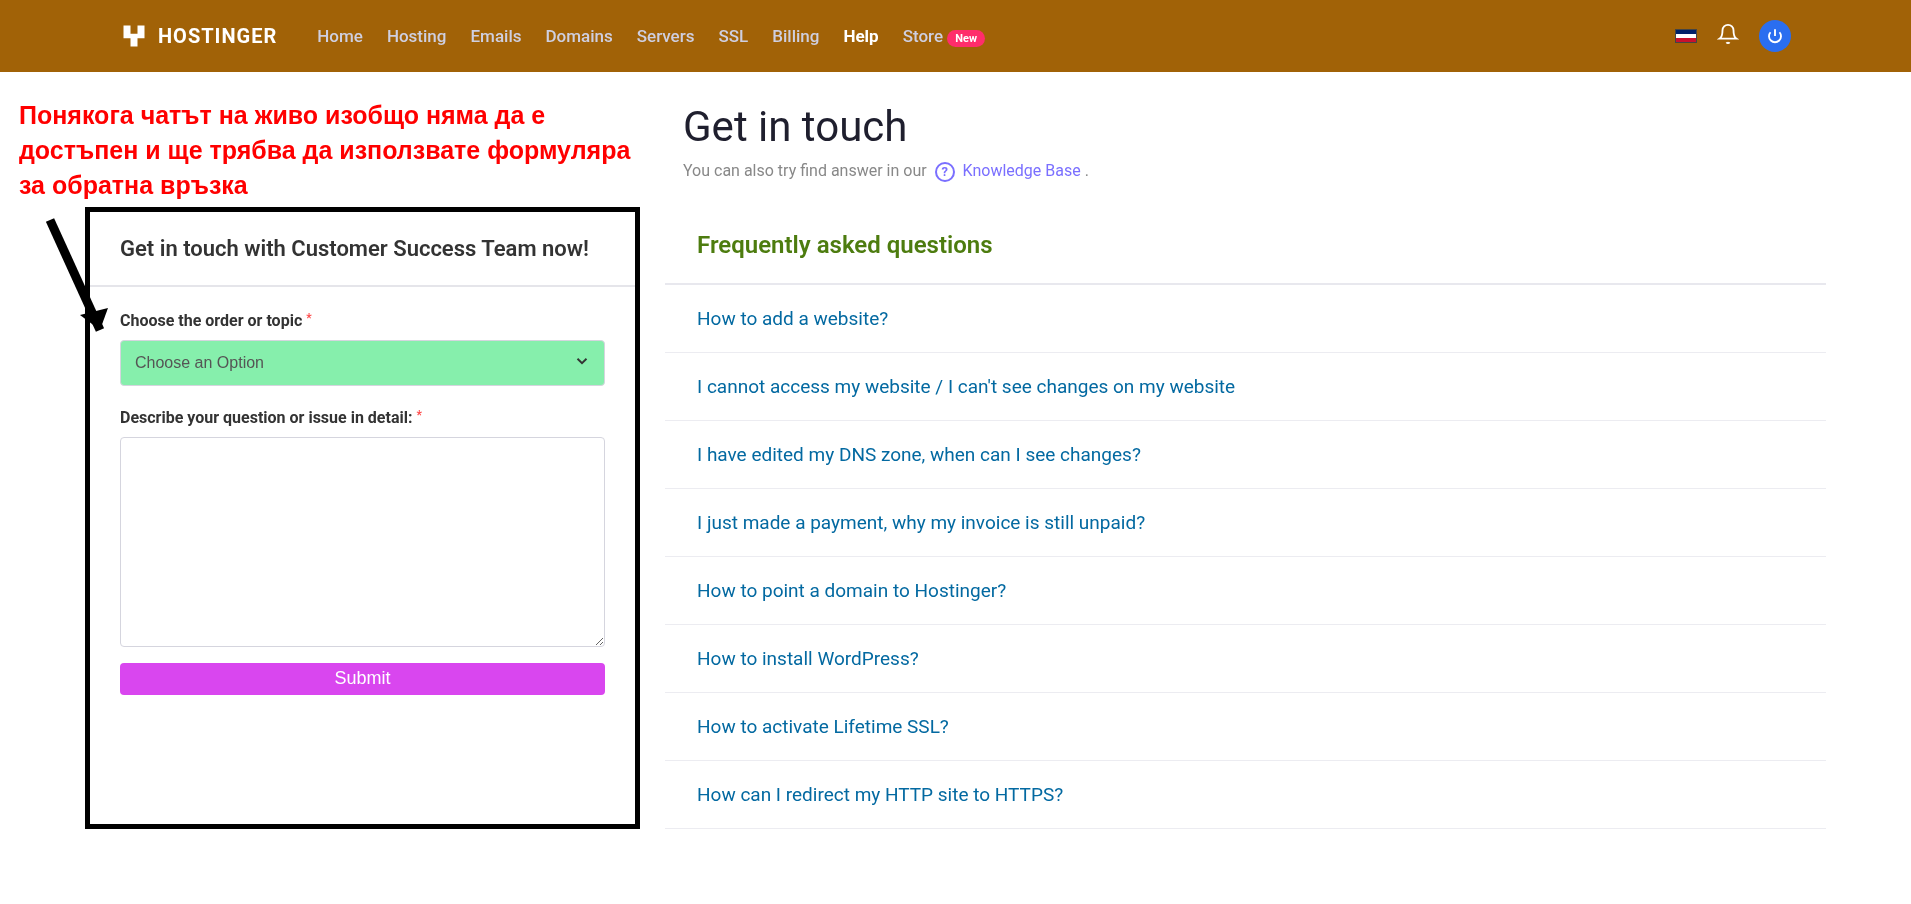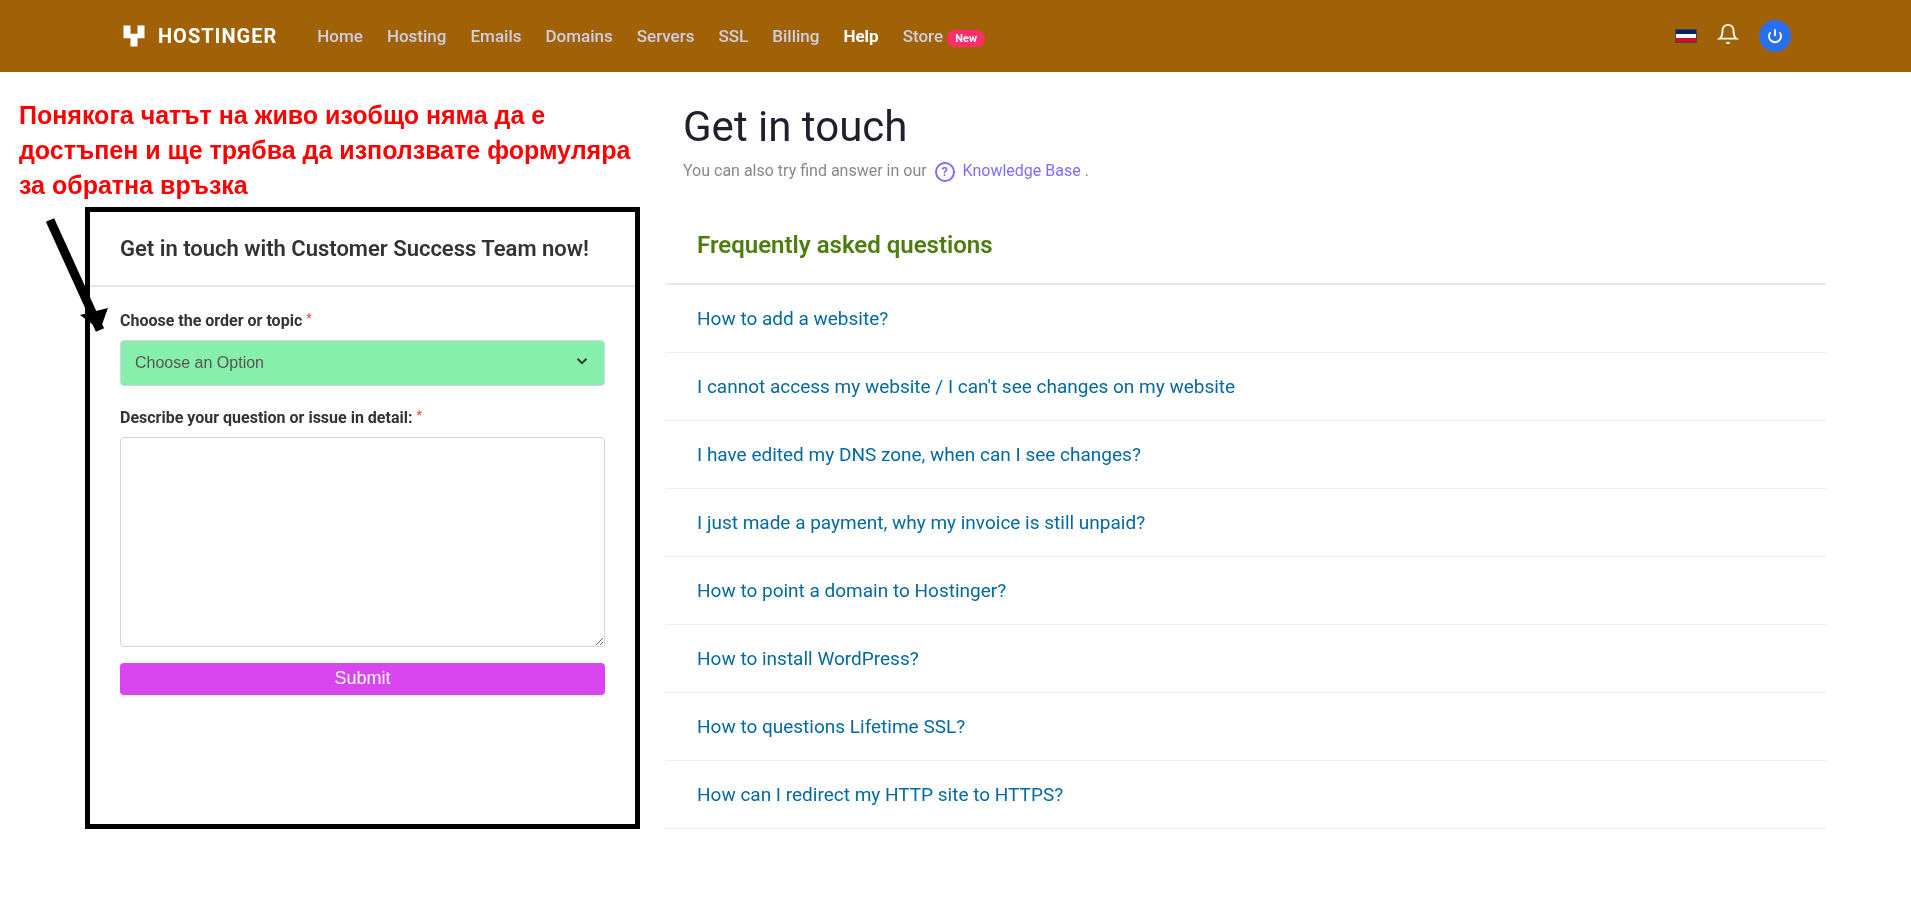--- a/index.html
+++ b/index.html
@@ -131,18 +131,18 @@
 
   <div class="faq-card">
     <div class="faq-header">Frequently asked questions</div>
     <div class="faq-list">
       <div class="faq-item">How to add a website?</div>
       <div class="faq-item">I cannot access my website / I can't see changes on my website</div>
       <div class="faq-item">I have edited my DNS zone, when can I see changes?</div>
       <div class="faq-item">I just made a payment, why my invoice is still unpaid?</div>
       <div class="faq-item">How to point a domain to Hostinger?</div>
       <div class="faq-item">How to install WordPress?</div>
-      <div class="faq-item">How to questions Lifetime SSL?</div>
+      <div class="faq-item">How to activate Lifetime SSL?</div>
       <div class="faq-item">How can I redirect my HTTP site to HTTPS?</div>
     </div>
   </div>
 
 </div>
 
 </body></html>

